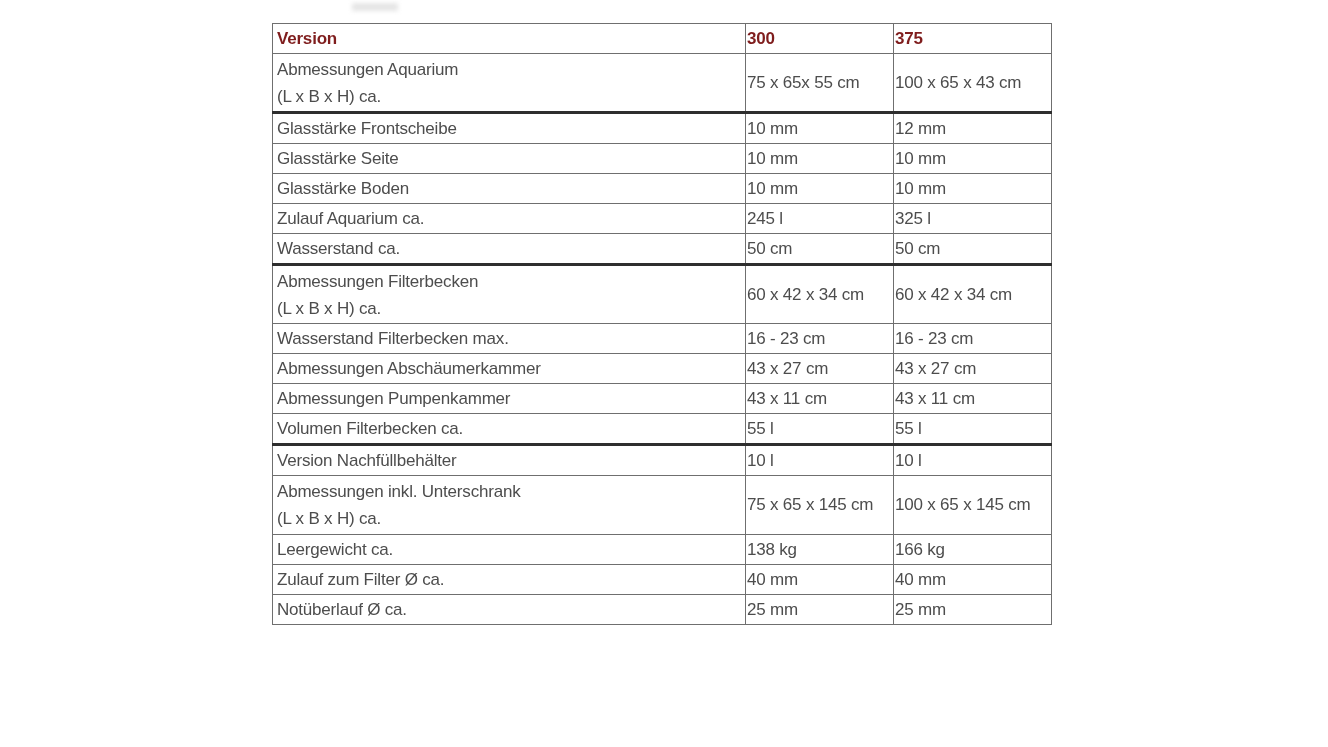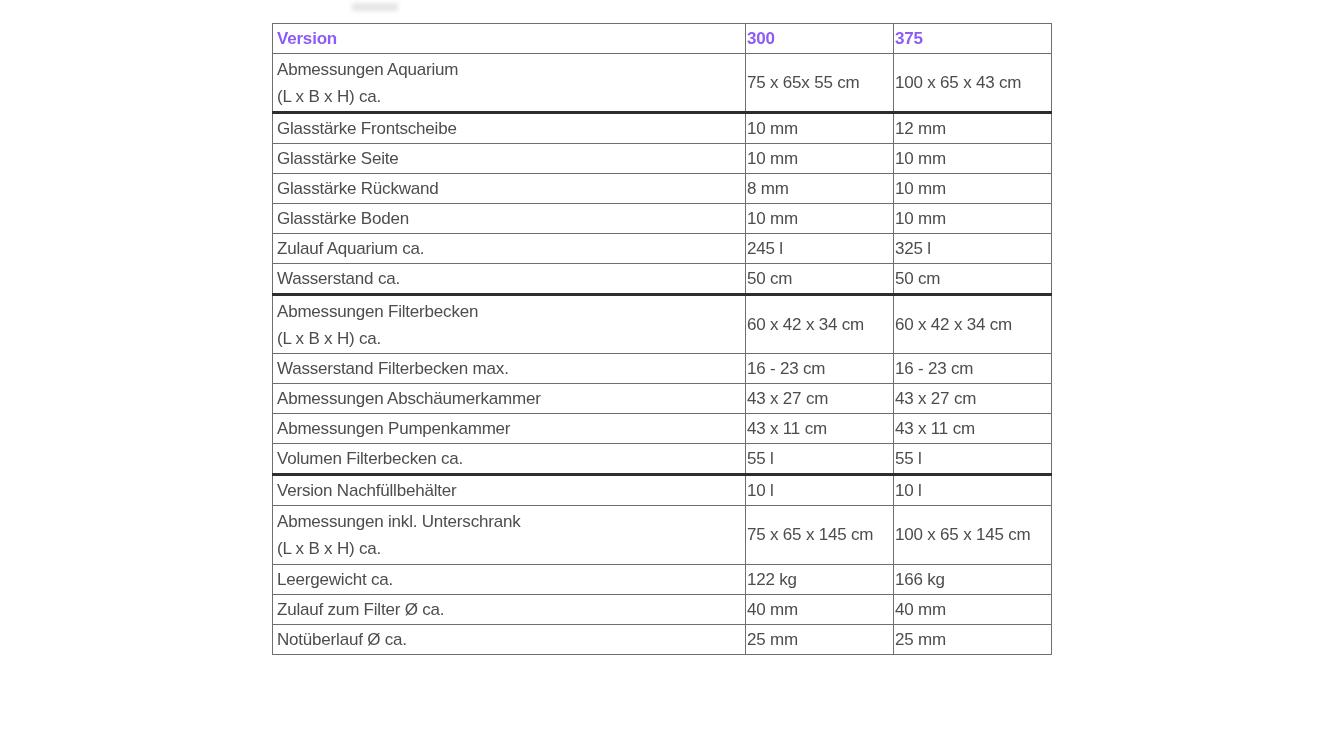--- a/index.html
+++ b/index.html
@@ -26,21 +26,21 @@
     table-layout: fixed;
   }
   .spec-table th, .spec-table td {
     border: 1px solid #6f6f6f;
     color: #4d4d4d;
     font-size: 17px;
     letter-spacing: -0.2px;
     vertical-align: middle;
     overflow: hidden;
   }
-  .spec-table th { font-weight: bold; color: #8b5cf6; }
+  .spec-table th { font-weight: bold; color: #7f1d1d; }
   .spec-table .label {
     text-align: left;
     padding: 1px 4px;
     white-space: pre-line;
     line-height: 27px;
   }
   .spec-table .value, .spec-table th.center {
     text-align: left;
     padding: 1px 1px;
   }
@@ -76,25 +76,20 @@
     <td class="value">100 x 65 x 43 cm</td>
   </tr>
       <tr>
     <td class="label">Glasstärke Frontscheibe</td>
     <td class="value">10 mm</td>
     <td class="value">12 mm</td>
   </tr>
       <tr>
     <td class="label">Glasstärke Seite</td>
     <td class="value">10 mm</td>
-    <td class="value">10 mm</td>
-  </tr>
-      <tr>
-    <td class="label">Glasstärke Rückwand</td>
-    <td class="value">8 mm</td>
     <td class="value">10 mm</td>
   </tr>
       <tr>
     <td class="label">Glasstärke Boden</td>
     <td class="value">10 mm</td>
     <td class="value">10 mm</td>
   </tr>
       <tr>
     <td class="label">Zulauf Aquarium ca.</td>
     <td class="value">245 l</td>
@@ -137,21 +132,21 @@
     <td class="value">10 l</td>
   </tr>
       <tr class="tall">
     <td class="label">Abmessungen inkl. Unterschrank
 (L x B x H) ca.</td>
     <td class="value">75 x 65 x 145 cm</td>
     <td class="value">100 x 65 x 145 cm</td>
   </tr>
       <tr>
     <td class="label">Leergewicht ca.</td>
-    <td class="value">122 kg</td>
+    <td class="value">138 kg</td>
     <td class="value">166 kg</td>
   </tr>
       <tr>
     <td class="label">Zulauf zum Filter Ø ca.</td>
     <td class="value">40 mm</td>
     <td class="value">40 mm</td>
   </tr>
       <tr>
     <td class="label">Notüberlauf Ø ca.</td>
     <td class="value">25 mm</td>

